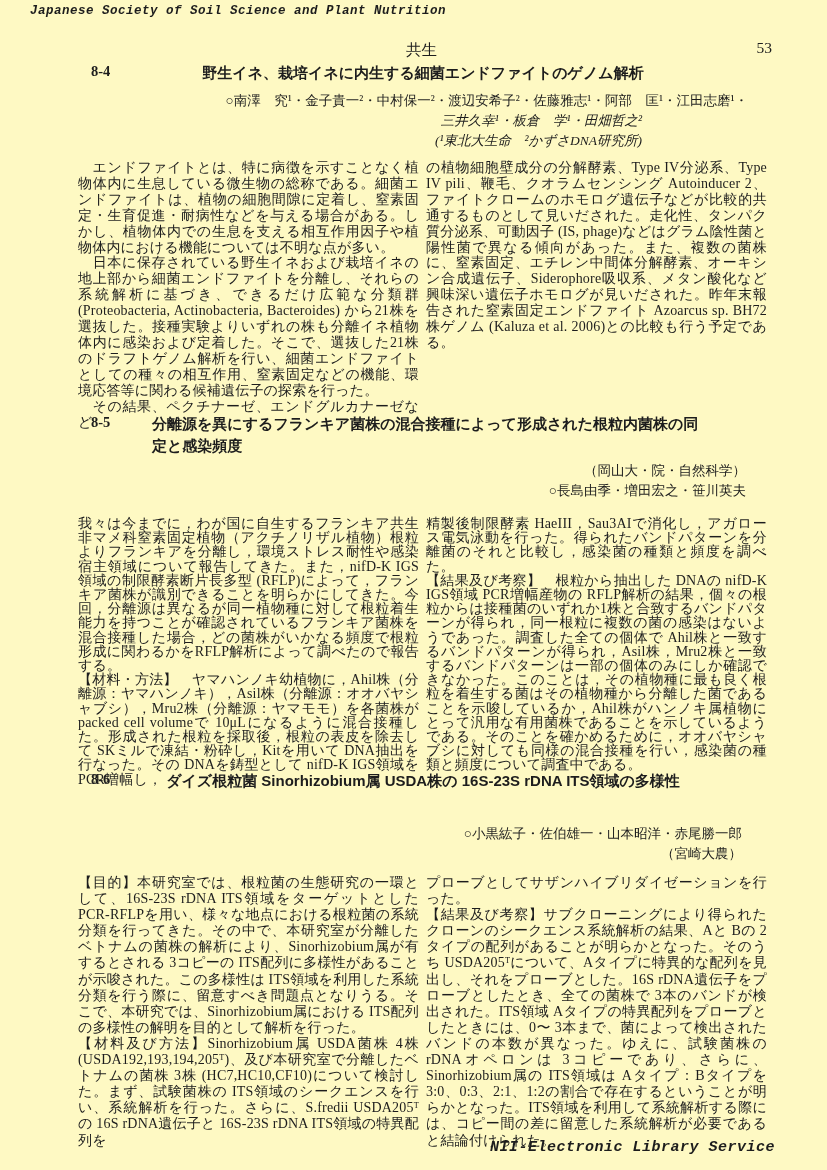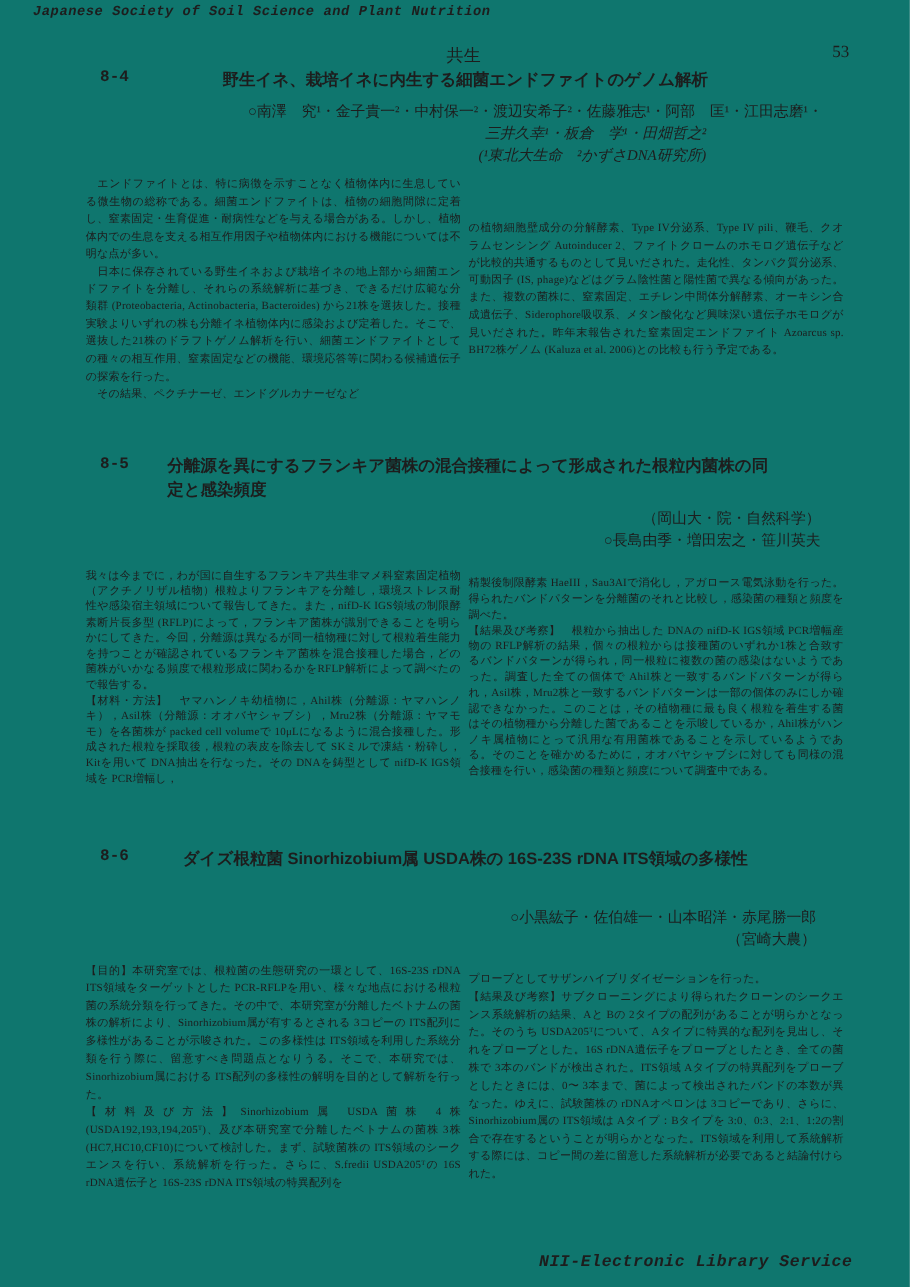--- a/index.html
+++ b/index.html
@@ -1,20 +1,20 @@
 <!DOCTYPE html>
 <html lang="ja"><head>
 <meta charset="utf-8">
 <style>
   html,body { margin:0; padding:0; }
   body { background:#e9e8e4; }
   .page {
     position:relative;
     width:827px; height:1170px;
-    background:#0f766e;
+    background:#fef9c3;
     color:#1d1d1d;
     font-family:"Liberation Serif","DejaVu Serif",serif;
     overflow:hidden;
   }
   .journal-header {
     position:absolute; top:4px; left:30px;
     font-family:"Liberation Mono","DejaVu Sans Mono",monospace;
     font-weight:bold; font-style:italic;
     font-size:12.5px; letter-spacing:0.5px;
   }
@@ -32,41 +32,40 @@
     font-size:15px; letter-spacing:0.5px;
   }
   section { position:absolute; left:78px; width:690px; }
   #sec84 { top:62px; }
   #sec85 { top:413px; }
   #sec86 { top:770px; }
 
   .sec-head { position:relative; }
   .sec-num {
     position:absolute; left:13px; top:1px;
-    font-family:Liberation Mono, monospace;
+    font-family:Liberation Serif, serif;
     font-weight:bold; font-size:14.5px;
   }
   .sec-title {
     font-weight:bold; font-size:15px; line-height:22px;
     font-family:"Liberation Sans","DejaVu Sans",sans-serif;
   }
   .title-center { text-align:center; padding:0 60px; }
   .title-left   { margin-left:74px; margin-right:55px; text-align:left; }
 
   .authors { text-align:right; font-size:13.5px; line-height:20px; margin-top:7px; }
   #sec84 .authors { padding-right:20px; }
   #sec84 .authors .shift { padding-right:106px;font-style:italic; }
   #sec85 .authors { padding-right:22px; margin-top:4px; }
   #sec86 .authors { padding-right:26px;margin-top:32px; }
 
   .cols {
     display:flex; gap:7px; margin-top:9px;
-    font-size:10px; text-align:justify; text-justify:inter-ideograph;
+    font-size:14px; text-align:justify; text-justify:inter-ideograph;
     letter-spacing:0.2px;
-    align-items:center;
   }
   .col { width:341px; }
   .col p { margin:0; }
   #sec84 .cols { line-height:15.9px; }
   #sec85 .cols { line-height:14.2px; margin-top:16px; }
   #sec86 .cols { line-height:16.1px; margin-top:11px; }
 </style>
 </head>
 <body>
 

